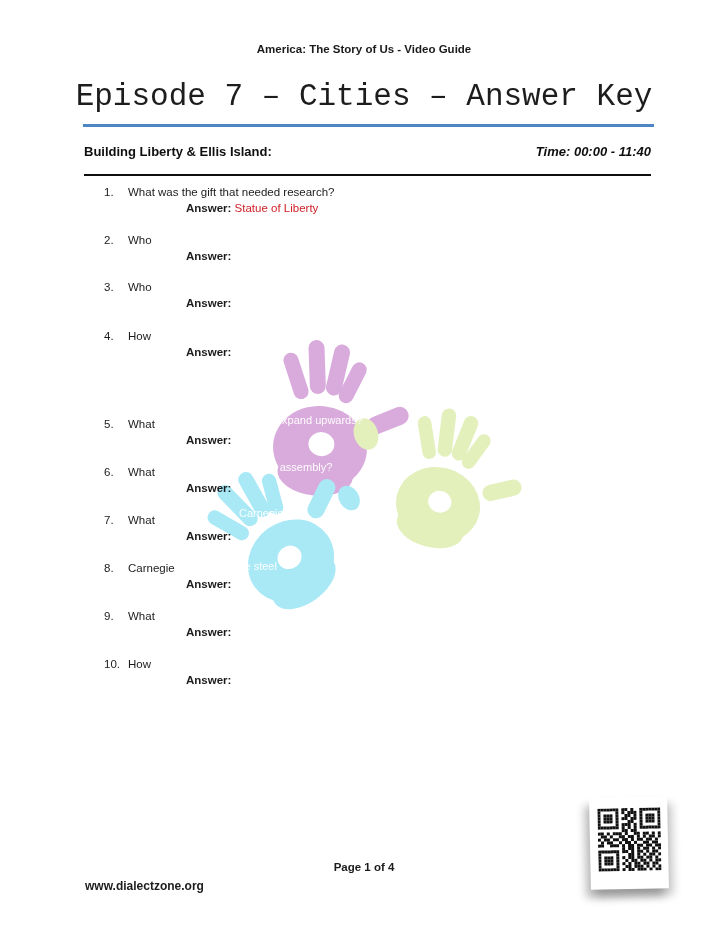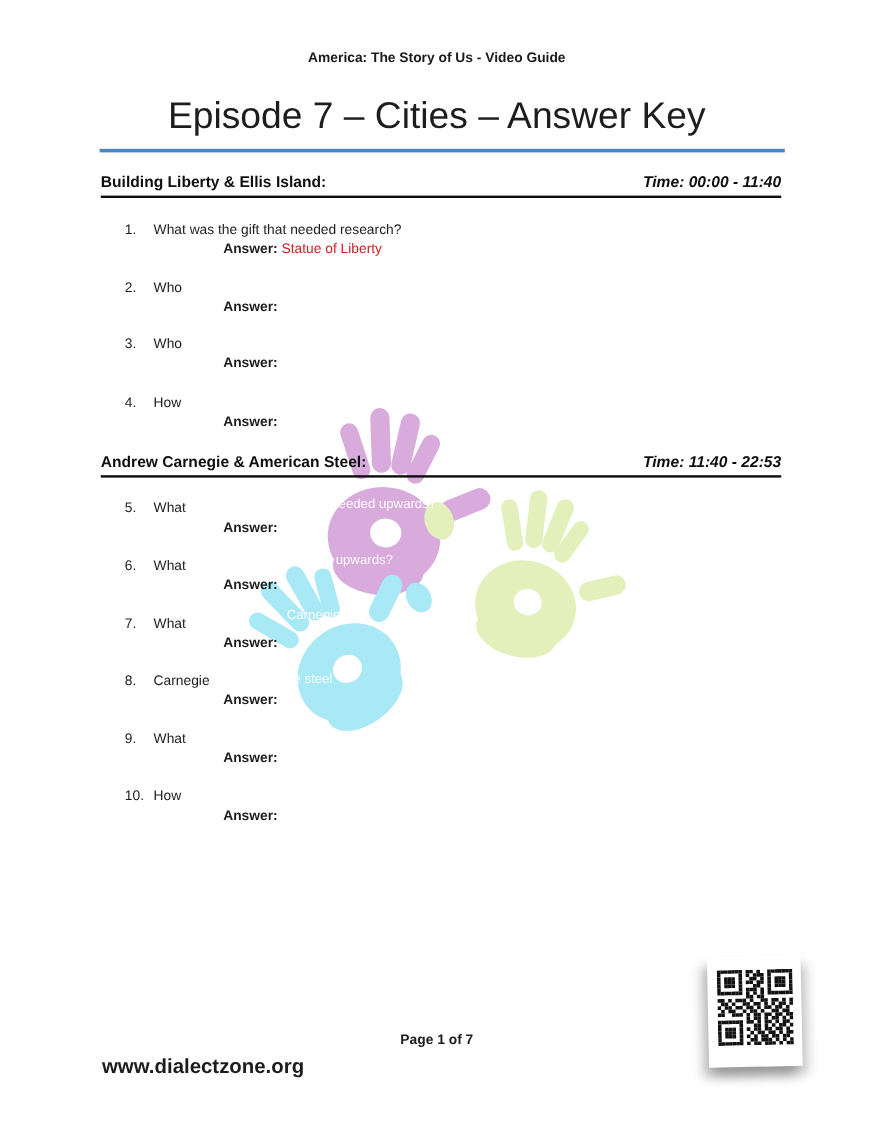--- a/index.html
+++ b/index.html
@@ -3,40 +3,40 @@
 <meta charset="utf-8">
 <style>
   html,body{margin:0;padding:0;background:#fff;}
   .page{
     position:relative;width:728px;height:942px;background:#ffffff;
     font-family:"Liberation Sans",sans-serif;color:#1c1c1c;overflow:hidden;
   }
   .doc-header{position:absolute;top:43px;left:0;width:100%;text-align:center;
     font-size:11.5px;font-weight:700;color:#1a1a1a;z-index:3;}
   .doc-title{position:absolute;top:79px;left:0;width:100%;text-align:center;
-    font-family:Liberation Sans, sans-serif;font-size:31px;color:#1d1d1d;z-index:3;}
+    font-family:Liberation Mono, monospace;font-size:31px;color:#1d1d1d;z-index:3;}
   .accent-rule{position:absolute;top:124px;left:83px;width:571px;height:3px;
     background:var(--accent_line,#4e86c3);z-index:3;}
   .section{position:absolute;left:84px;width:567px;display:flex;justify-content:space-between;
-    align-items:flex-end;border-bottom:2px solid #0e0e0e;padding-bottom:3px;
+    align-items:flex-end;border-bottom:2px solid #0e0e0e;padding-bottom:14px;
     font-size:13px;font-weight:700;line-height:16px;color:#0f0f0f;z-index:3;}
   .section .time{font-style:italic;}
   .s1{top:144px}
   .s2{top:377px}
   .qline{position:absolute;left:0;width:100%;height:16px;font-size:11.5px;line-height:15px;z-index:3;}
   .qnum{position:absolute;left:104px;}
   .qtext{position:absolute;left:128px;}
   .aline{position:absolute;left:150px;font-size:11.5px;line-height:15px;z-index:3;white-space:nowrap;margin-left:36px;}
   .alabel{font-weight:700;}
   .ans{color:var(--answer_red,#cf2128);}
   .hands{position:absolute;left:0;top:0;z-index:1;pointer-events:none;}
   .frag{position:absolute;font-size:11px;color:rgba(255,255,255,.95);z-index:2;white-space:nowrap;}
   .footer-page{position:absolute;top:861px;left:0;width:100%;text-align:center;
     font-size:11.5px;font-weight:700;z-index:3;}
-  .footer-site{position:absolute;top:879px;left:85px;font-size:17px;font-weight:700;z-index:3;text-align:right;}
+  .footer-site{position:absolute;top:879px;left:85px;font-size:12px;font-weight:700;z-index:3;text-align:right;}
   .qr-card{position:absolute;left:590px;top:797px;width:78px;height:92px;background:#fff;
     box-shadow:-5px 8px 9px rgba(0,0,0,.26),5px 7px 9px rgba(0,0,0,.2);
     transform:rotate(-1.2deg);z-index:3;}
   .qr-card svg{position:absolute;left:8px;top:11px;width:63px;height:63px;fill:#111;}
 </style>
 </head>
 <body>
 
 <div class="page">
 
@@ -58,22 +58,22 @@
         <ellipse cx="1" cy="-4" rx="13" ry="12" fill="#ffffff"></ellipse>
       </g>
     </defs>
     <use href="#hand" fill="var(--hand_purple,#d9abdc)" transform="translate(320,448) rotate(6)"></use>
     <use href="#hand" fill="var(--hand_cyan,#a9e9f6)" transform="translate(291,561) rotate(-36) scale(0.95)"></use>
     <use href="#hand" fill="var(--hand_green,#e3f0bb)" transform="translate(438,505) rotate(15) scale(0.9)"></use>
     <ellipse fill="var(--hand_green,#e3f0bb)" cx="366" cy="434" rx="12" ry="16" transform="rotate(-18 366 434)"></ellipse>
     <ellipse fill="var(--hand_cyan,#a9e9f6)" cx="349" cy="498" rx="10" ry="13" transform="rotate(-30 349 498)"></ellipse>
   </svg>
 
-  <span class="frag" style="left:276px;top:414px">needed upwards?</span>
-  <span class="frag" style="left:262px;top:461px">gie upwards?</span>
+  <span class="frag" style="left:276px;top:414px">expand upwards?</span>
+  <span class="frag" style="left:262px;top:461px">gie assembly?</span>
   <span class="frag" style="left:239px;top:507px">Carnegie</span>
   <span class="frag" style="left:226px;top:555px">b...?</span>
   <span class="frag" style="left:239px;top:560px">ce steel</span>
 
   <div class="section s1">
     <span>Building Liberty &amp; Ellis Island:</span>
     <span class="time">Time: 00:00 - 11:40</span>
   </div>
 
   <div class="qline" style="top:185px">
@@ -105,24 +105,20 @@
 
   <div class="qline" style="top:329px">
     <span class="qnum">4.</span>
     <span class="qtext">How</span>
   </div>
   <div class="aline" style="top:345px">
     <span class="alabel">Answer:</span>
     <span class="ans"></span>
   </div>
 
-  <div class="section s2">
-    <span>Andrew Carnegie &amp; American Steel:</span>
-    <span class="time">Time: 11:40 - 22:53</span>
-  </div>
 
   <div class="qline" style="top:417px">
     <span class="qnum">5.</span>
     <span class="qtext">What</span>
   </div>
   <div class="aline" style="top:433px">
     <span class="alabel">Answer:</span>
     <span class="ans"></span>
   </div>
 
@@ -164,21 +160,21 @@
 
   <div class="qline" style="top:657px">
     <span class="qnum">10.</span>
     <span class="qtext">How</span>
   </div>
   <div class="aline" style="top:673px">
     <span class="alabel">Answer:</span>
     <span class="ans"></span>
   </div>
 
-  <div class="footer-page">Page 1 of 7</div>
+  <div class="footer-page">Page 1 of 4</div>
   <div class="footer-site">www.dialectzone.org</div>
 
   <div class="qr-card">
     <svg viewBox="0 0 63 63" aria-hidden="true">
         <rect x="0" y="0" width="3" height="3"></rect>
         <rect x="3" y="0" width="3" height="3"></rect>
         <rect x="6" y="0" width="3" height="3"></rect>
         <rect x="9" y="0" width="3" height="3"></rect>
         <rect x="12" y="0" width="3" height="3"></rect>
         <rect x="15" y="0" width="3" height="3"></rect>

